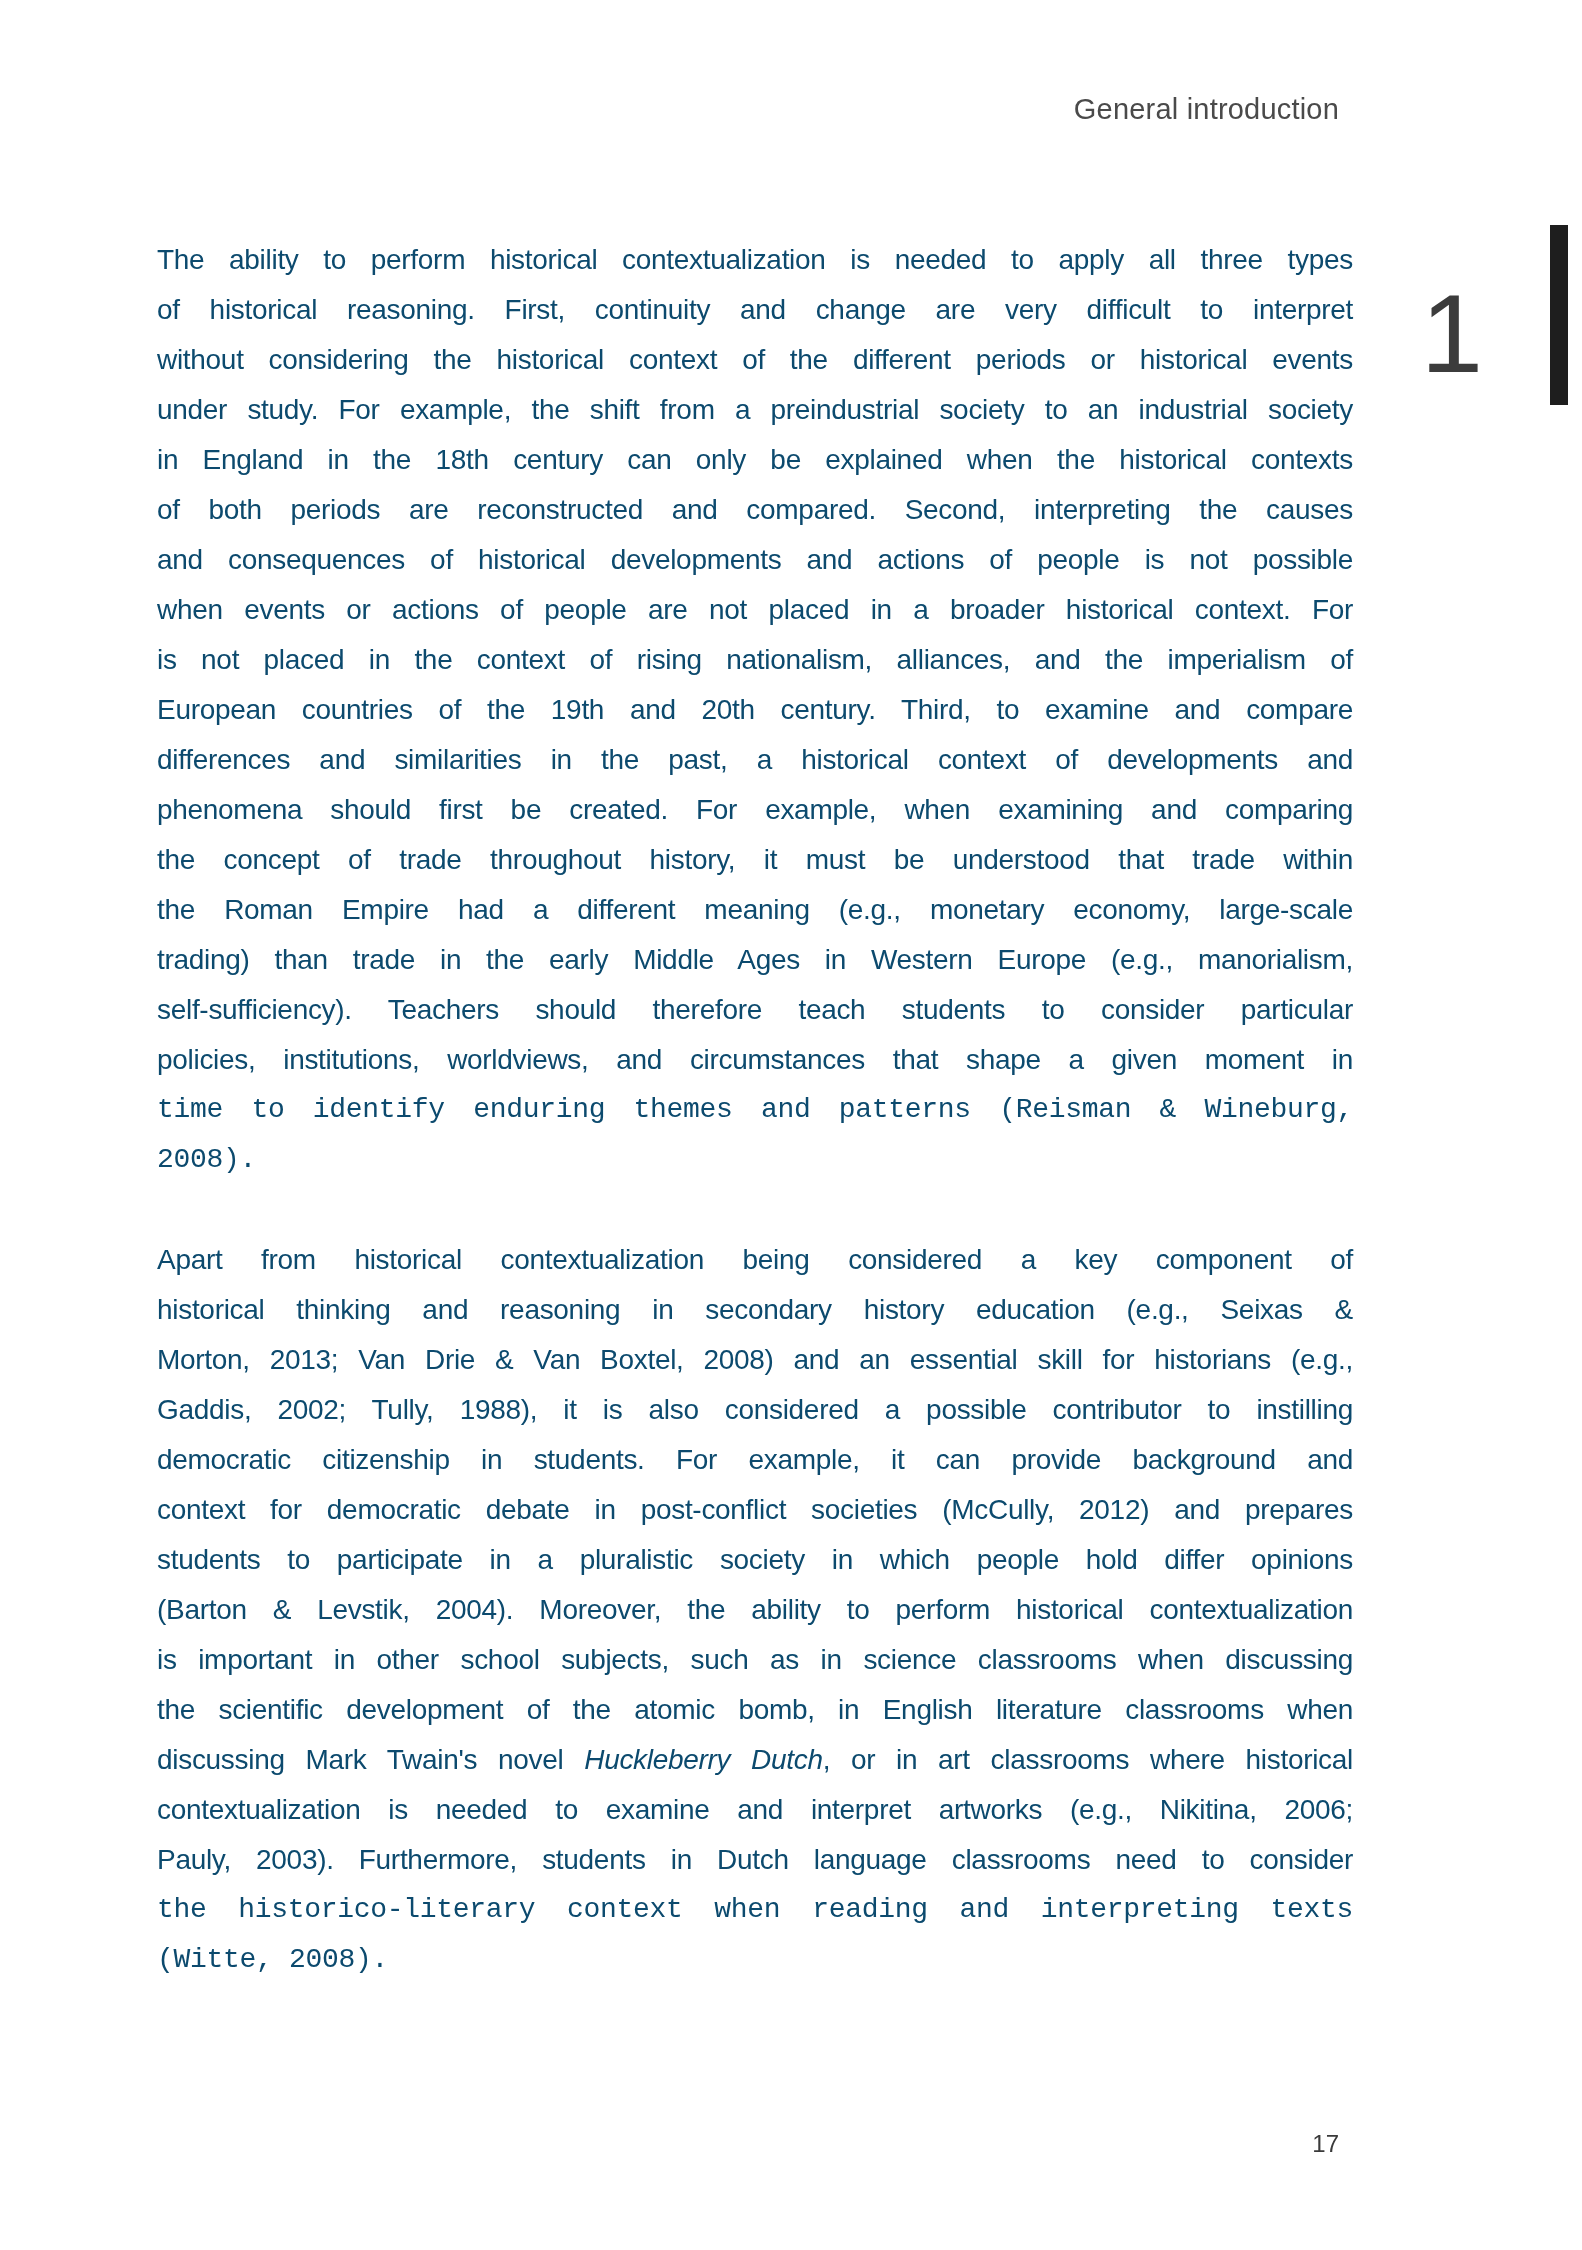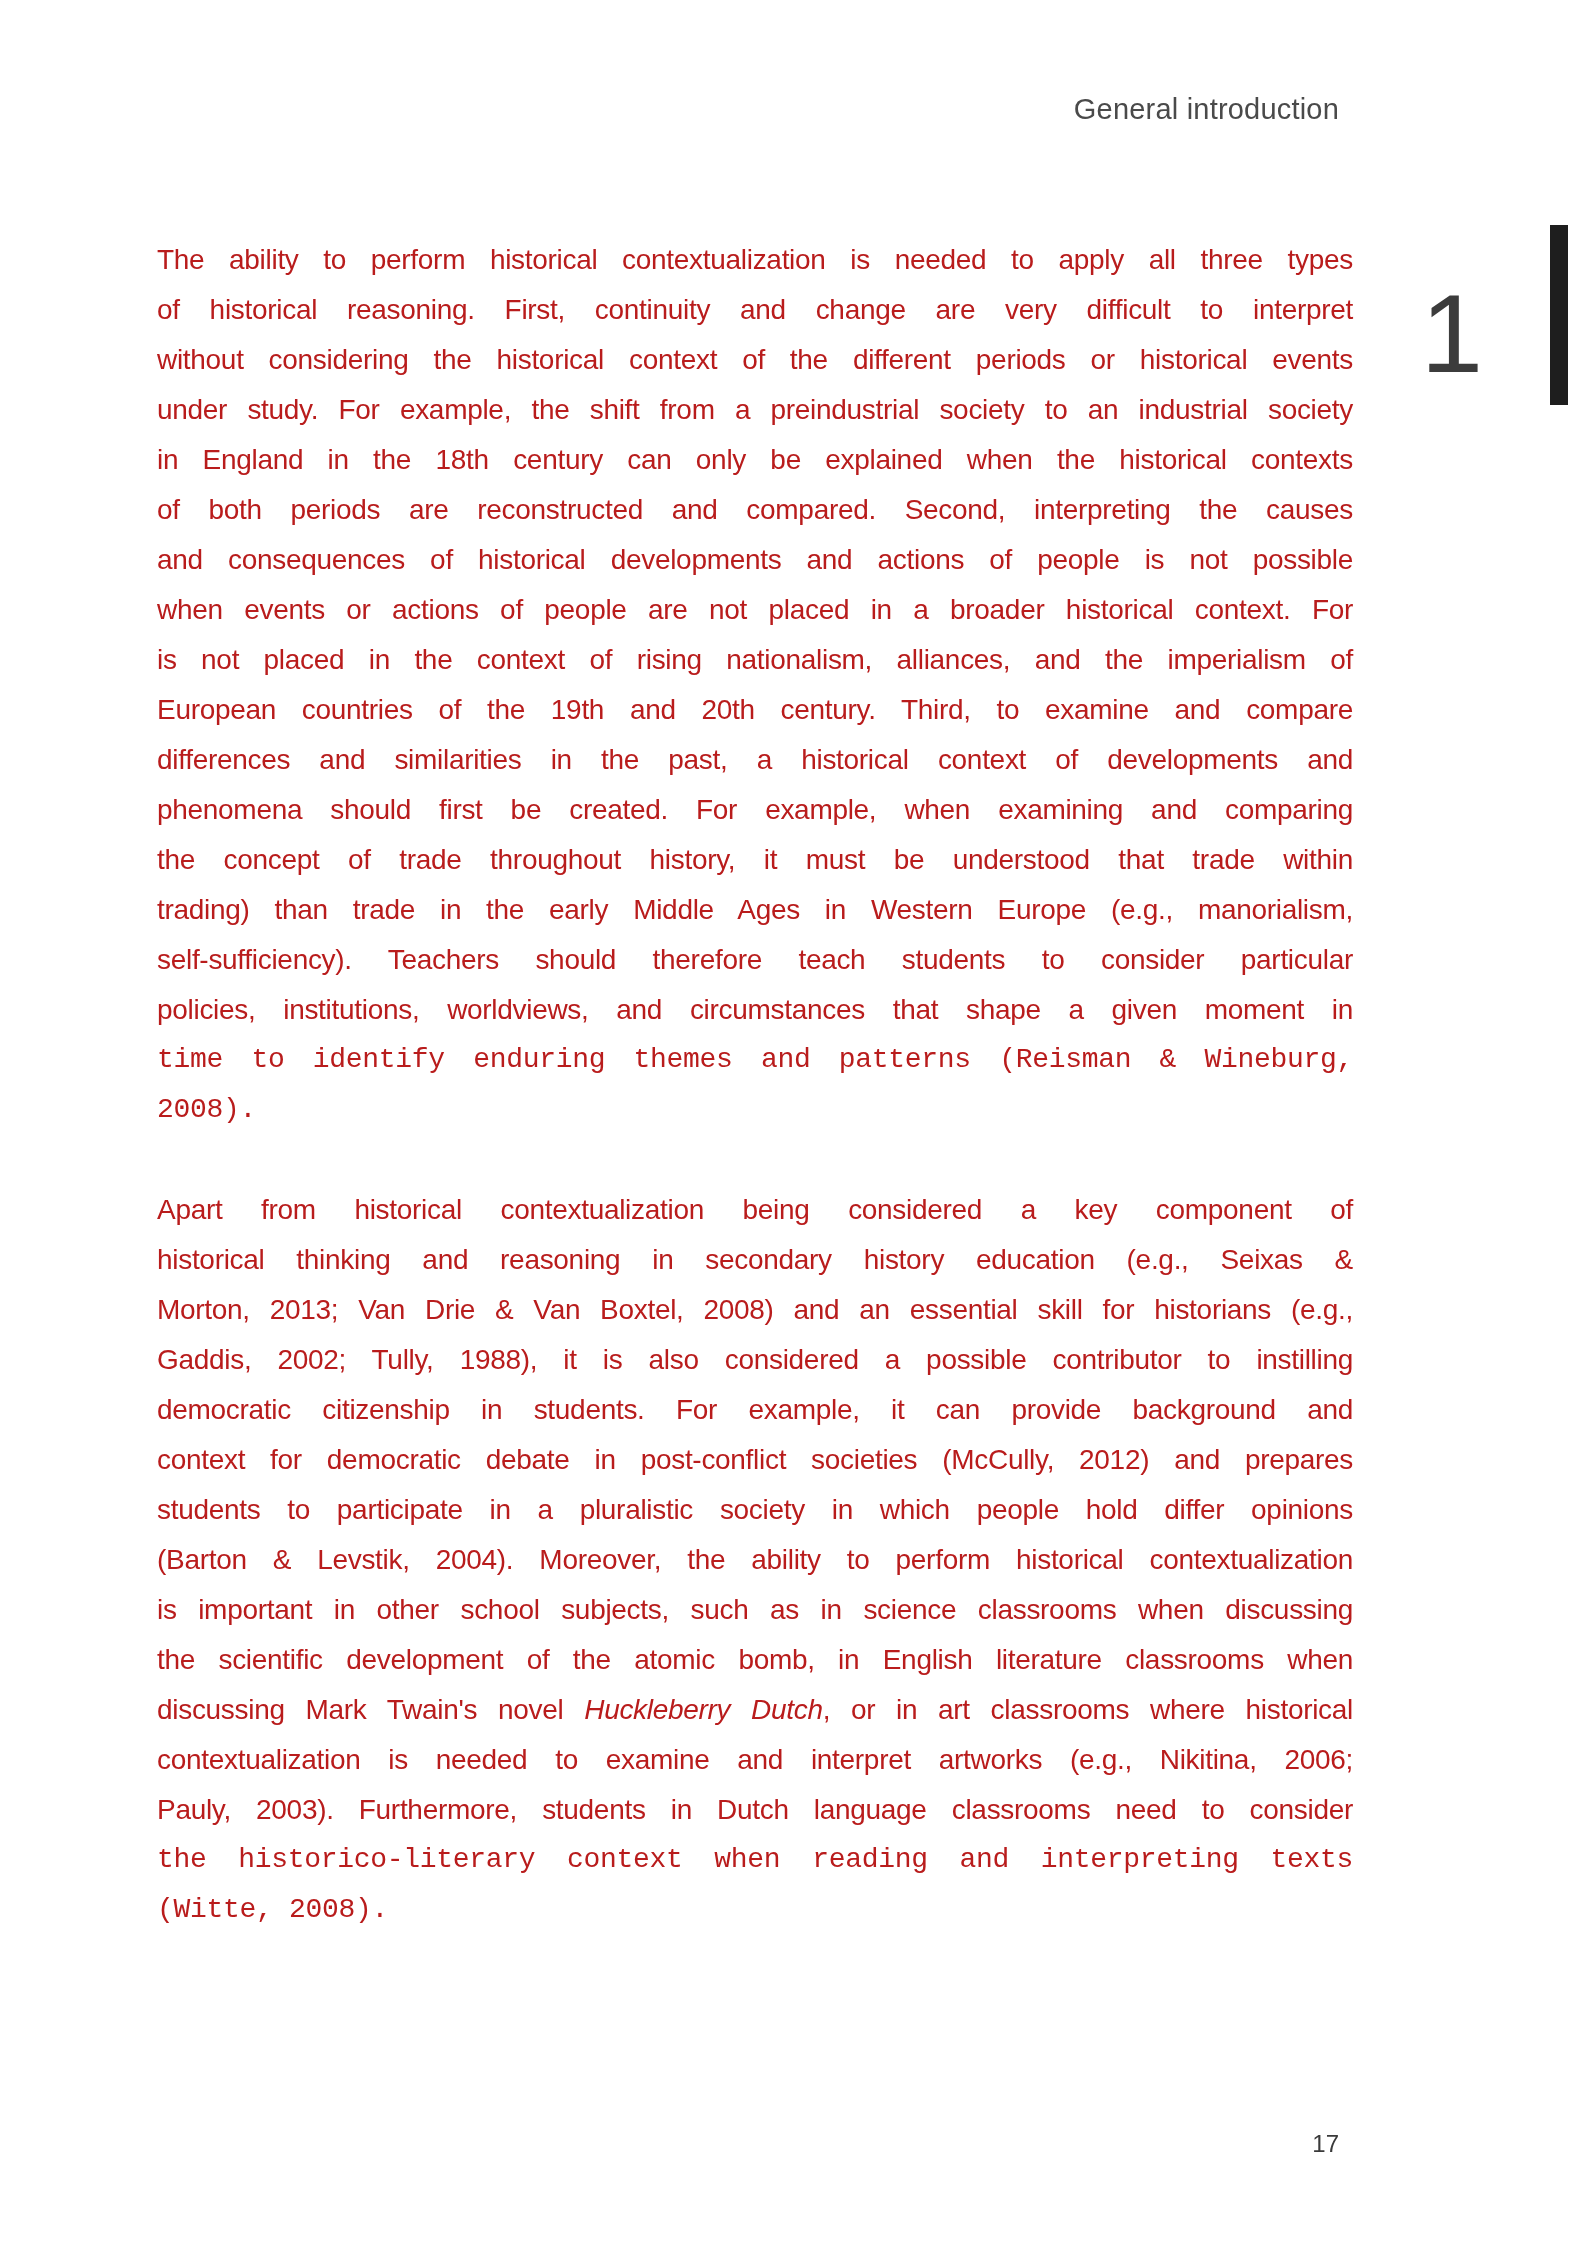--- a/index.html
+++ b/index.html
@@ -41,21 +41,21 @@
     height: 180px;
     background: #1e1e1e;
   }
   .body-text {
     position: absolute;
     left: 157px;
     top: 235px;
     width: 1196px;
     font-size: 28px;
     line-height: 50px;
-    color: #b91c1c;
+    color: #0c4a6e;
     letter-spacing: -0.3px;
   }
   .paragraph {
     margin: 0 0 50px 0;
   }
   .line {
     text-align: justify;
     text-align-last: justify;
     text-justify: inter-word;
     white-space: normal;
@@ -92,20 +92,21 @@
         <div class="line">under study. For example, the shift from a preindustrial society to an industrial society</div>
         <div class="line">in England in the 18th century can only be explained when the historical contexts</div>
         <div class="line">of both periods are reconstructed and compared. Second, interpreting the causes</div>
         <div class="line">and consequences of historical developments and actions of people is not possible</div>
         <div class="line">when events or actions of people are not placed in a broader historical context. For</div>
         <div class="line">is not placed in the context of rising nationalism, alliances, and the imperialism of</div>
         <div class="line">European countries of the 19th and 20th century. Third, to examine and compare</div>
         <div class="line">differences and similarities in the past, a historical context of developments and</div>
         <div class="line">phenomena should first be created. For example, when examining and comparing</div>
         <div class="line">the concept of trade throughout history, it must be understood that trade within</div>
+        <div class="line">the Roman Empire had a different meaning (e.g., monetary economy, large-scale</div>
         <div class="line">trading) than trade in the early Middle Ages in Western Europe (e.g., manorialism,</div>
         <div class="line">self-sufficiency). Teachers should therefore teach students to consider particular</div>
         <div class="line">policies, institutions, worldviews, and circumstances that shape a given moment in</div>
         <div class="line last">time to identify enduring themes and patterns (Reisman &amp; Wineburg, 2008).</div>
       </div>
     <div class="paragraph">
         <div class="line">Apart from historical contextualization being considered a key component of</div>
         <div class="line">historical thinking and reasoning in secondary history education (e.g., Seixas &amp;</div>
         <div class="line">Morton, 2013; Van Drie &amp; Van Boxtel, 2008) and an essential skill for historians (e.g.,</div>
         <div class="line">Gaddis, 2002; Tully, 1988), it is also considered a possible contributor to instilling</div>

